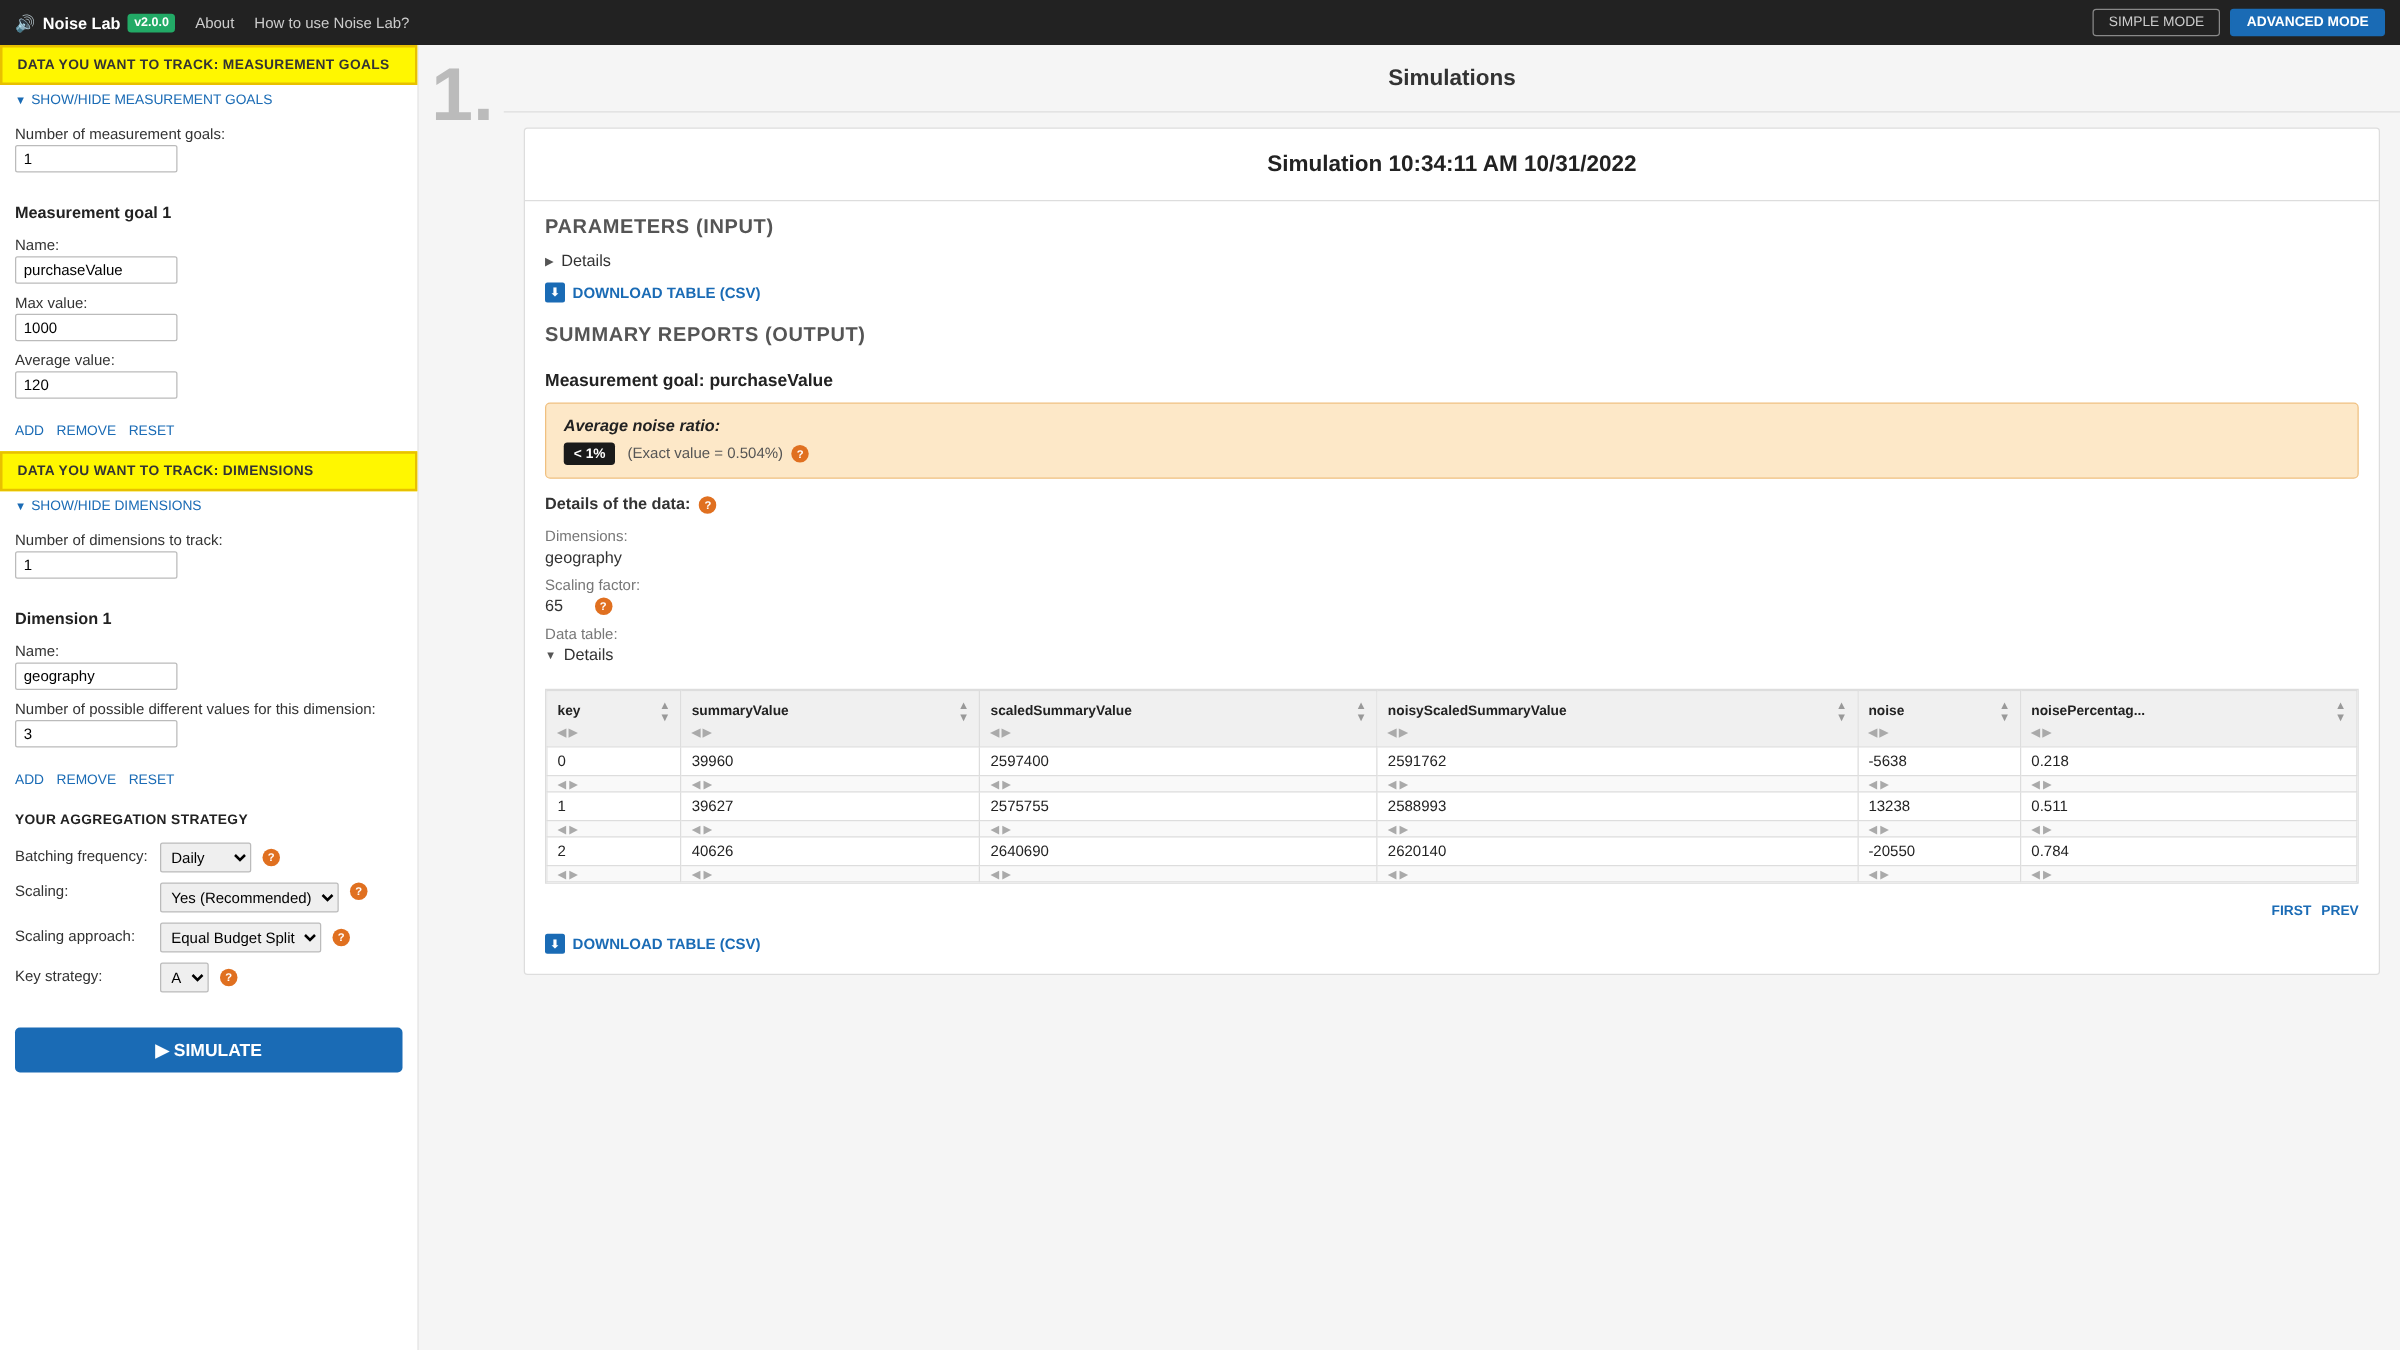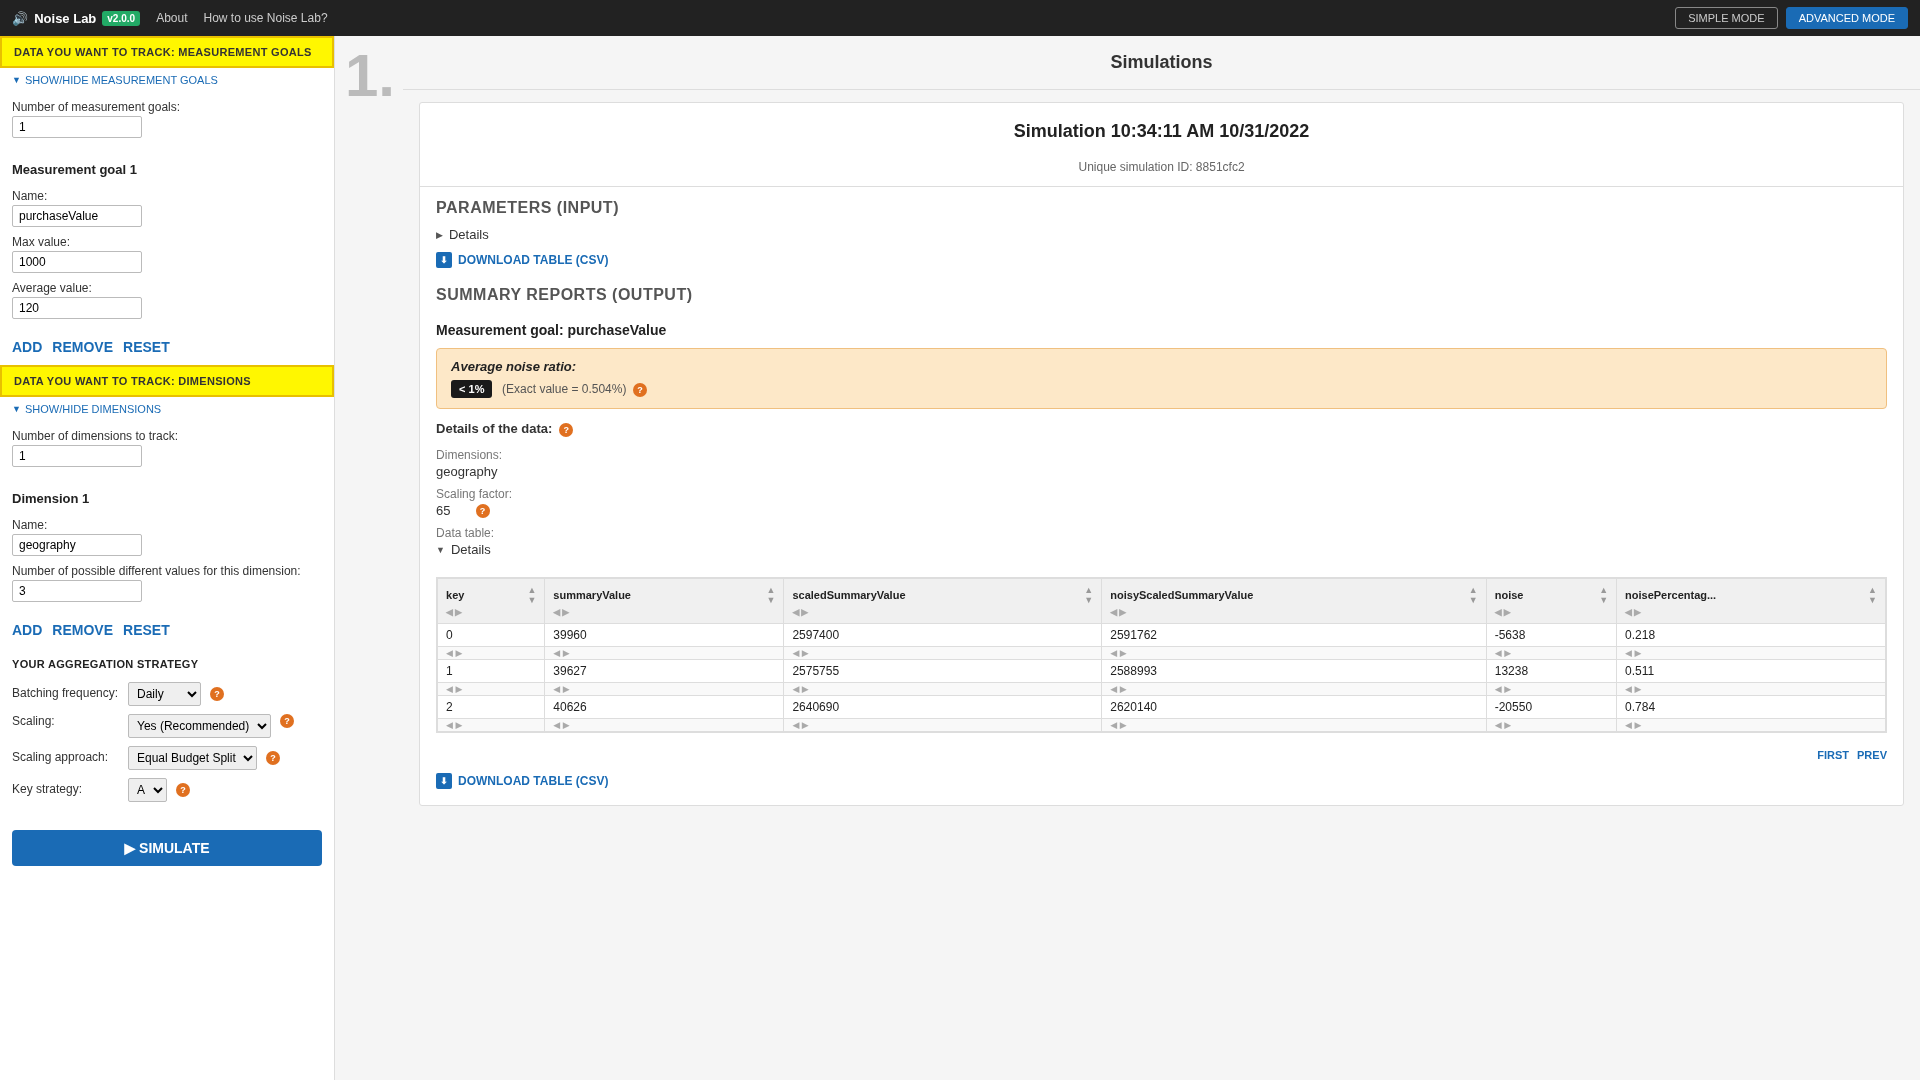--- a/index.html
+++ b/index.html
@@ -13,21 +13,21 @@
     #topnav .brand { display: flex; align-items: center; gap: 6px; font-weight: bold; font-size: 13px; }
     #topnav .version-badge {
       background: #2a6; color: #fff; font-size: 10px; padding: 2px 5px; border-radius: 3px;
     }
     #topnav a { color: #ccc; text-decoration: none; font-size: 12px; }
     #topnav .mode-btns { margin-left: auto; display: flex; gap: 8px; }
     .mode-btn {
       padding: 4px 12px; font-size: 11px; border: 1px solid #888; background: transparent;
       color: #ccc; cursor: pointer; border-radius: 3px;
     }
-    .mode-btn.active { background: #1a6bb5; color: #fff; border-color: #1a6bb5; }
+    .mode-btn.active { background: #1a6bb5; color: #fff; border-color: #1a6bb5; font-weight: bold; }
 
     
     #layout { display: flex; height: calc(100vh - 36px); }
 
     
     #left-panel {
       width: 335px; min-width: 335px; background: #fff; overflow-y: auto;
       border-right: 1px solid #ddd;
     }
 
@@ -47,21 +47,21 @@
     .form-row input[type="text"], .form-row input[type="number"] {
       width: 130px; padding: 3px 6px; border: 1px solid #bbb; border-radius: 2px;
       font-size: 12px;
     }
     .form-row select {
       padding: 3px 4px; border: 1px solid #bbb; border-radius: 2px; font-size: 12px;
     }
 
     .sub-section-title { font-weight: bold; font-size: 13px; padding: 8px 12px 4px; }
     .link-row { padding: 4px 12px; display: flex; gap: 10px; }
-    .link-btn { color: #1a6bb5; font-size: 14px; font-weight: bold; cursor: pointer; text-decoration: none; }
+    .link-btn { color: #1a6bb5; font-size: 11px; font-weight: normal; cursor: pointer; text-decoration: none; }
 
     .help-icon {
       display: inline-flex; align-items: center; justify-content: center;
       width: 14px; height: 14px; background: #e07020; color: #fff;
       border-radius: 50%; font-size: 9px; font-weight: bold; cursor: pointer;
       vertical-align: middle; margin-left: 3px;
     }
 
     .simulate-btn {
       margin: 12px; width: calc(100% - 24px); padding: 10px;
@@ -283,21 +283,20 @@
   </div>
 
   <div id="right-panel">
     <div class="step-area">
       <div class="step-num-block">1.</div>
       <div class="step-content">
         <div class="right-header">Simulations</div>
 
         <div class="sim-card">
           <div class="sim-title">Simulation 10:34:11 AM 10/31/2022</div>
-          <div class="sim-id">Unique simulation ID: 8851cfc2</div>
           <hr class="sim-divider">
 
           <div class="section-label">PARAMETERS (INPUT)</div>
           <div class="details-toggle">Details</div>
           <a class="download-btn">
             <span class="download-icon">⬇</span>
             <span>DOWNLOAD TABLE (CSV)</span>
           </a>
 
           <div class="section-label">SUMMARY REPORTS (OUTPUT)</div>

